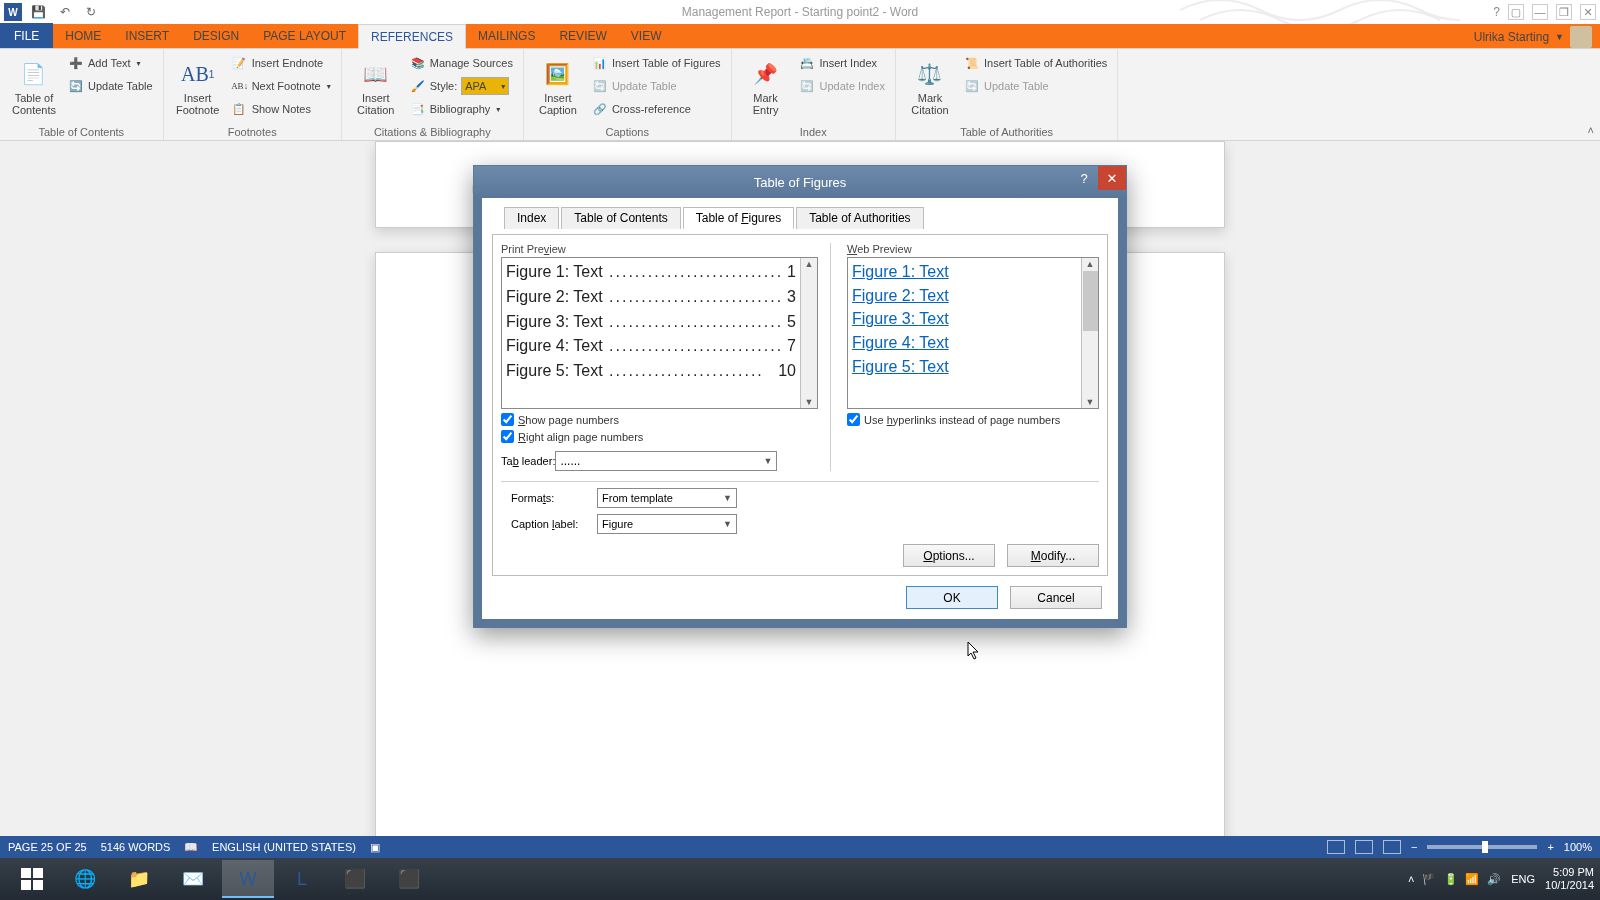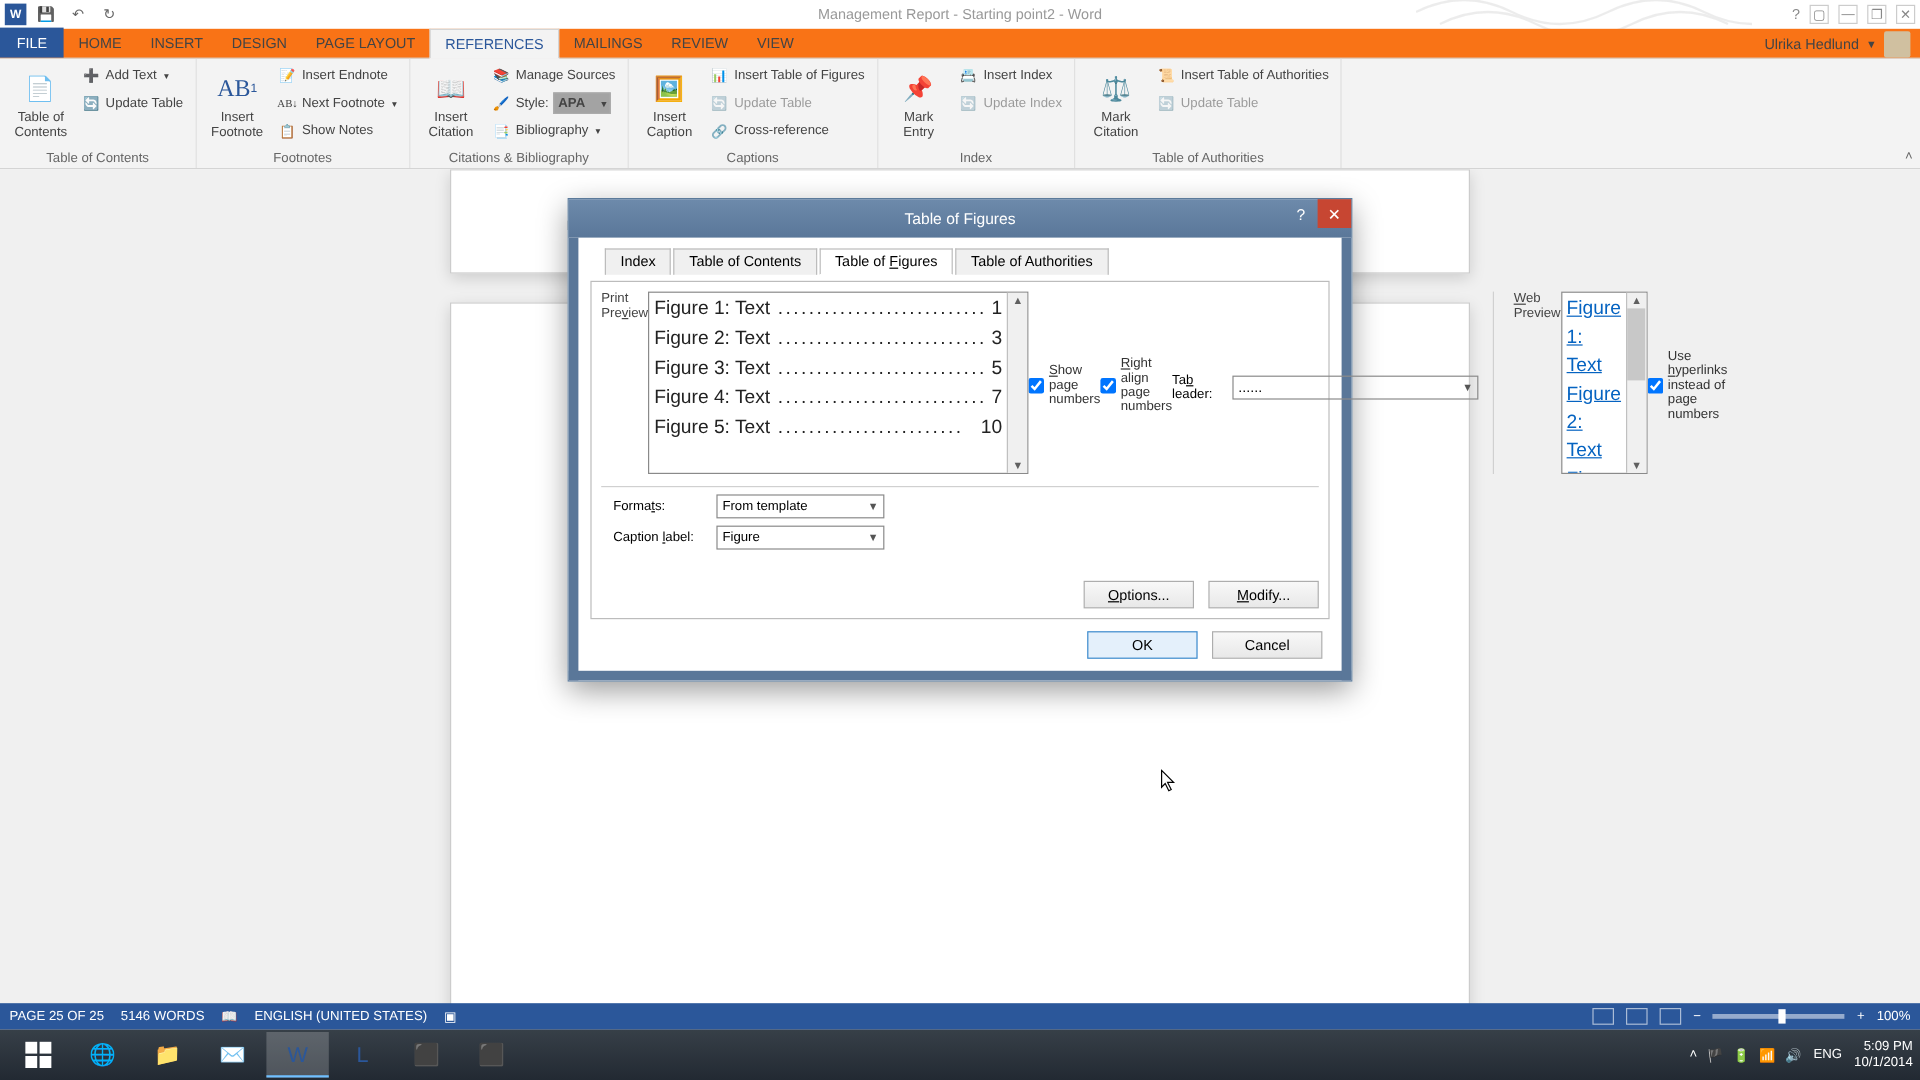--- a/index.html
+++ b/index.html
@@ -28,21 +28,21 @@
 .ribbon { height: 92px; background: #f3f3f3; border-bottom: 1px solid #d4d4d4; display: flex; position: relative; }
 .rgroup { border-right: 1px solid #e0e0e0; padding: 4px 8px 2px 8px; display: flex; flex-direction: column; justify-content: space-between; }
 .rgroup-body { display: flex; gap: 6px; align-items: flex-start; flex: 1; }
 .rgroup-label { text-align: center; font-size: 11px; color: #666; padding-top: 2px; position: relative; }
 .big-btn { display: flex; flex-direction: column; align-items: center; justify-content: center; width: 52px; height: 68px; font-size: 11px; color: #444; text-align: center; gap: 2px; }
 .big-btn .ico { width: 32px; height: 32px; display: flex; align-items: center; justify-content: center; font-size: 20px; color: #2b579a; }
 .stack { display: flex; flex-direction: column; gap: 3px; }
 .small-btn { display: flex; align-items: center; gap: 4px; font-size: 11px; color: #444; height: 20px; padding: 0 2px; white-space: nowrap; }
 .small-btn .ico { width: 16px; height: 16px; display: flex; align-items: center; justify-content: center; font-size: 11px; }
 .style-row { display: flex; align-items: center; gap: 4px; font-size: 11px; }
-.style-row select, .style-row .combo { font-size: 11px; height: 18px; border: 1px solid #ababab; background: #a3a3a3; padding: 0 2px; font-weight: bold; }
+.style-row select, .style-row .combo { font-size: 11px; height: 18px; border: 1px solid #ababab; background: #eab308; padding: 0 2px; }
 .collapse-rib { position: absolute; right: 6px; bottom: 4px; font-size: 11px; color: #666; }
 
 
 .doc-area { position: absolute; top: 141px; left: 0; right: 0; bottom: 42px; background: #f0f0f0; display: flex; justify-content: center; overflow: hidden; }
 .page { width: 850px; background: #fff; box-shadow: 0 4px 12px rgba(0,0,0,0.15); margin-top: -40px; position: relative; border: 1px solid #ccc; }
 .page1 { height: 100px; margin-bottom: 24px; margin-top: 0; }
 .page2 { height: 700px; margin-top: 0; }
 .pages-wrap { display: flex; flex-direction: column; align-items: center; padding-top: 0; }
 .page-b { position: absolute; left: 96px; top: 40px; font-size: 12px; color: #888; font-family: Calibri, sans-serif; }
 
@@ -53,21 +53,21 @@
 .dialog-title .help { right: 28px; color: #fff; background: transparent; }
 .dialog-title .close { right: 0; background: #c74632; color: #fff; }
 .dialog-body { padding: 8px 10px 10px 10px; background: #fff; border: 8px solid #5a7799; border-top: none; }
 
 .dtabs { display: flex; gap: 2px; margin-bottom: 6px; margin-left: 12px; }
 .dtab { padding: 3px 12px; font-size: 12px; border: 1px solid #bcbcbc; background: #f0f0f0; border-bottom: none; position: relative; top: 1px; }
 .dtab.active { background: #fff; z-index: 2; border-bottom: 1px solid #fff; }
 .tabbed-panel { border: 1px solid #bcbcbc; padding: 8px; background: #fff; }
 
 .previews { display: flex; gap: 16px; }
-.pvcol { flex: 1; display: flex; }
+.pvcol { flex: 1; display: flex; flex-direction: column; }
 .pvlabel { font-size: 11px; color: #444; margin-bottom: 2px; }
 .pvbox { border: 1px solid #8a8a8a; height: 152px; background: #fff; position: relative; display: flex; font-family: Calibri, sans-serif; }
 .pvcontent { flex: 1; padding: 2px 4px; overflow: hidden; }
 .pv-line { display: flex; font-size: 16px; color: #222; line-height: 1.55; }
 .pv-line .lab { white-space: nowrap; }
 .pv-line .dots { flex: 1; overflow: hidden; letter-spacing: 2px; white-space: nowrap; color: #222; }
 .pv-line .pg { white-space: nowrap; padding-left: 4px; }
 .pvscroll { width: 17px; background: #f0f0f0; border-left: 1px solid #c0c0c0; display: flex; flex-direction: column; justify-content: space-between; align-items: center; }
 .pvscroll .arr { font-size: 9px; color: #606060; padding: 1px; }
 .pv-link { color: #0563c1; text-decoration: underline; font-size: 16px; line-height: 1.48; }
@@ -79,21 +79,21 @@
 .tl-row { display: flex; align-items: center; gap: 0; font-size: 11px; margin-top: 8px; }
 .tl-row .combo { width: 222px; font-size: 12px; height: 20px; border: 1px solid #8a8a8a; padding: 0 4px; display: flex; align-items: center; justify-content: space-between; }
 .combo .caret { font-size: 9px; color: #555; }
 
 .divider { border-top: 1px solid #d0d0d0; margin: 10px 0 6px 0; }
 .gen-label { font-size: 11px; color: #444; margin-bottom: 6px; }
 .form-row { display: flex; align-items: center; gap: 8px; font-size: 11px; margin-bottom: 6px; margin-left: 10px; }
 .form-row .lbl { width: 78px; }
 .form-row .combo { width: 140px; font-size: 11px; height: 20px; border: 1px solid #8a8a8a; padding: 0 4px; display: flex; align-items: center; justify-content: space-between; }
 
-.opt-row { display: flex; justify-content: flex-end; gap: 12px; margin-top: 26px; }
+.opt-row { display: flex; justify-content: flex-end; gap: 12px; margin-top: 10px; }
 .btn { width: 92px; height: 23px; border: 1px solid #adadad; background: linear-gradient(#f8f8f8, #e8e8e8); font-size: 12px; display: flex; align-items: center; justify-content: center; cursor: pointer; }
 .btn.primary { border: 1px solid #3d8bcd; background: #e4f0fb; }
 
 .dialog-footer { display: flex; justify-content: flex-end; gap: 12px; padding: 10px 6px 0 6px; text-align: center; }
 
 
 .statusbar { position: absolute; bottom: 42px; left: 0; right: 0; height: 22px; background: #2b579a; color: #fff; display: flex; align-items: center; font-size: 11px; justify-content: space-between; padding: 0 8px; }
 .sb-left { display: flex; gap: 14px; align-items: center; }
 .sb-right { display: flex; gap: 10px; align-items: center; }
 .sb-ico { width: 18px; height: 14px; border: 1px solid rgba(255,255,255,0.6); }
@@ -143,21 +143,21 @@
   <div class="file-tab">FILE</div>
   <div class="rtab">HOME</div>
   <div class="rtab">INSERT</div>
   <div class="rtab">DESIGN</div>
   <div class="rtab">PAGE LAYOUT</div>
   <div class="rtab active">REFERENCES</div>
   <div class="rtab">MAILINGS</div>
   <div class="rtab">REVIEW</div>
   <div class="rtab">VIEW</div>
   <div class="user-area">
-    <span>Ulrika Hedlund</span>
+    <span>Ulrika Starting</span>
     <span style="font-size:9px;">▼</span>
     <div class="avatar"></div>
   </div>
 </div>
 
 <div class="ribbon">
 
   <div class="rgroup">
     <div class="rgroup-body">
       <div class="big-btn">

